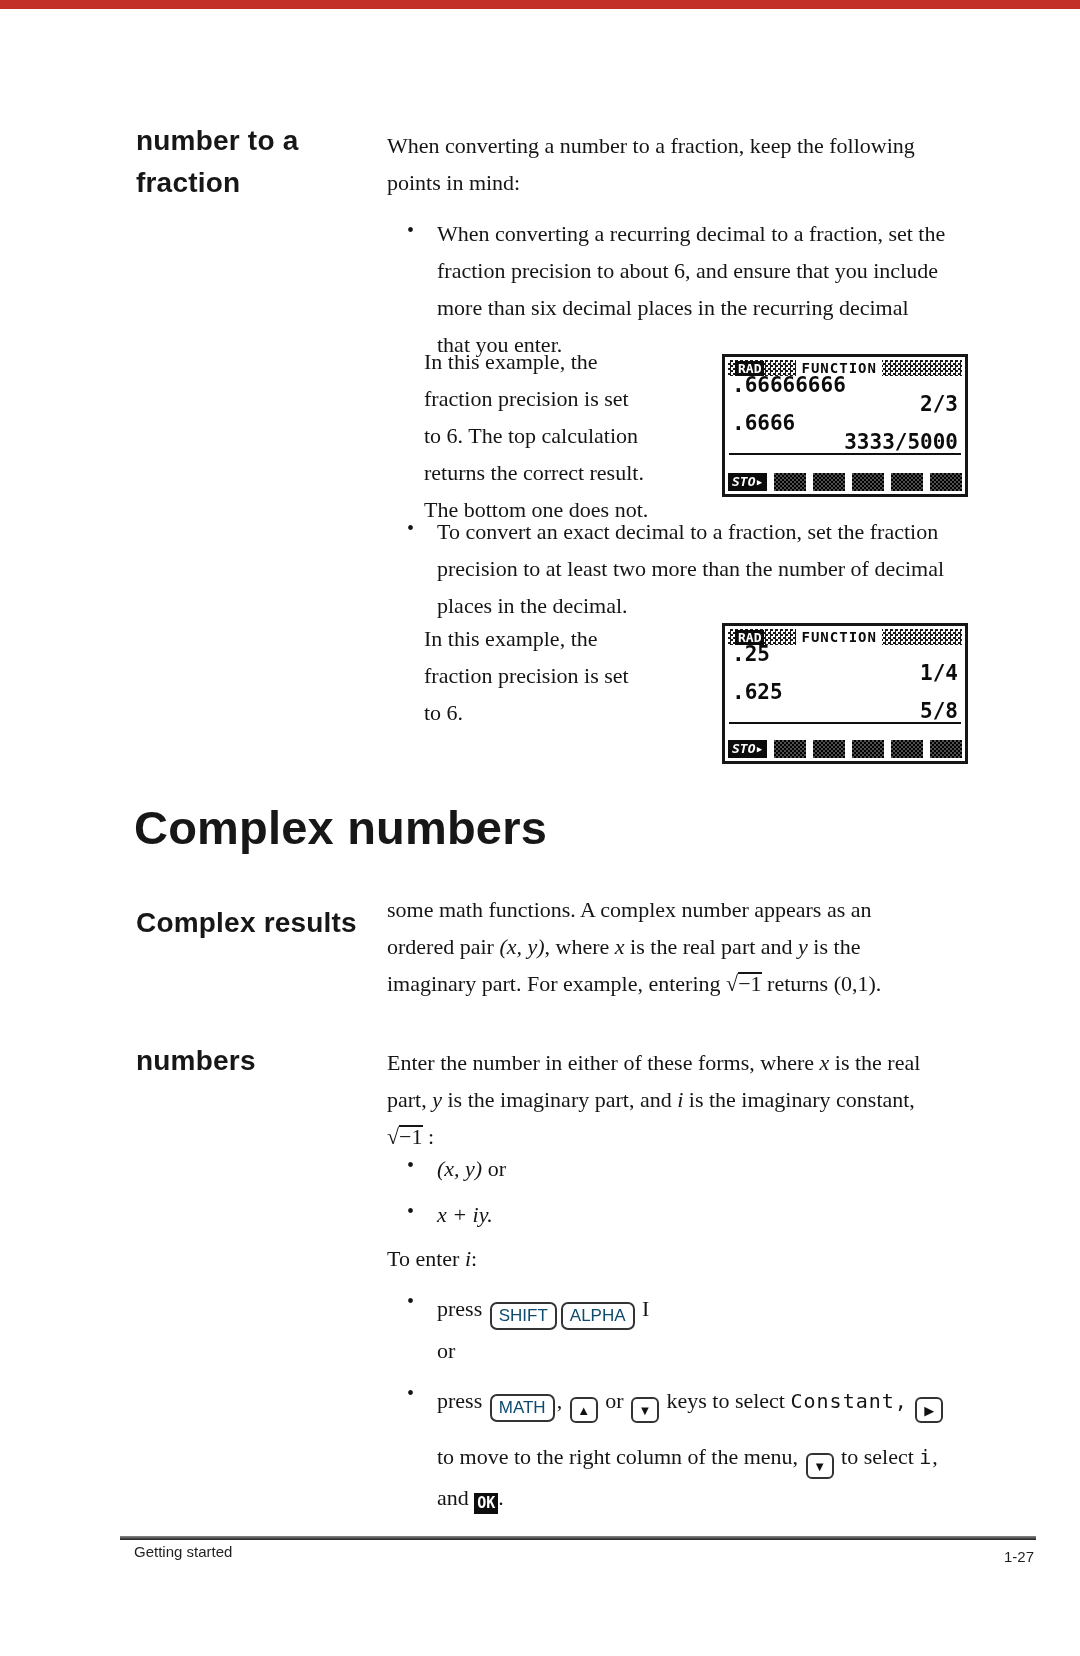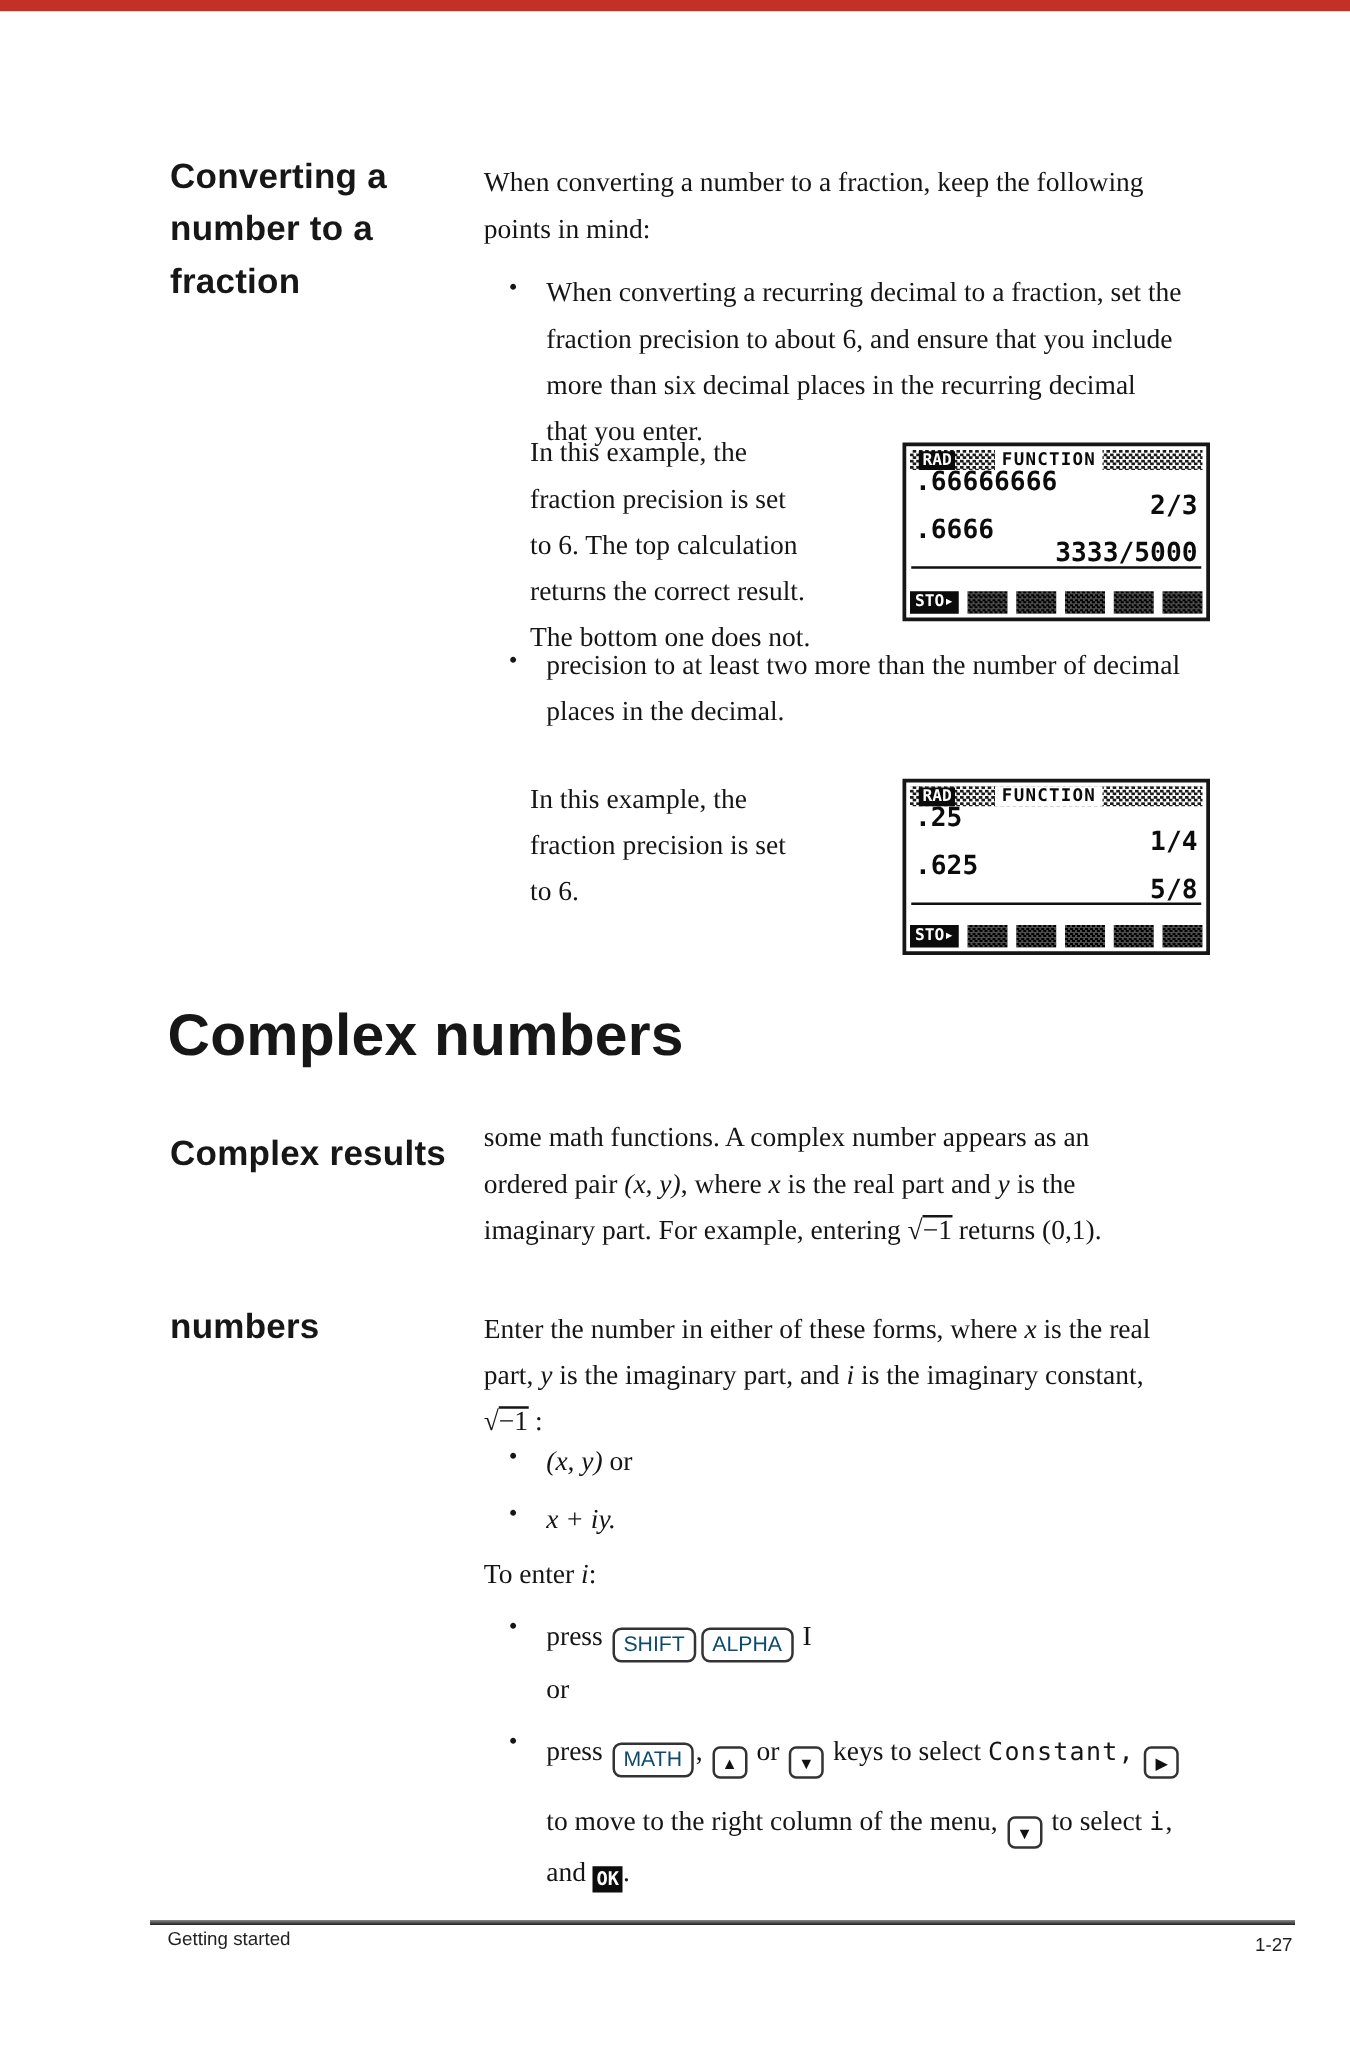--- a/index.html
+++ b/index.html
@@ -76,39 +76,38 @@
   .lcd-title {
     background:#fff; color:#0b0b0b; font-size:14px; line-height:16px;
     padding:0 5px; margin-left:32px; letter-spacing:1px;
   }
   .lcd-line {
     font-family:"DejaVu Sans Mono", monospace; font-weight:bold;
     font-size:21px; line-height:19px; height:19px; padding:0 7px; color:#0c0c0c;
   }
   .lcd-line.right { text-align:right; }
   .lcd-rule { border-top:2.5px solid #101010; margin:1px 4px 0 4px; }
-  .lcd-menu { margin:auto 3px 3px 3px; display:flex; gap:7px; height:18px; }
+  .lcd-menu { margin:auto 3px 3px 3px; display:flex; gap:7px; height:18px;font-style:italic; }
   .lcd-sto {
     background:#0b0b0b; color:#fff; font-family:"DejaVu Sans Mono", monospace;
     font-weight:bold; font-size:13px; line-height:18px; padding:0 4px; white-space:nowrap;
   }
   .lcd-box { flex:1; }
 
   
   .footer-rule { left:120px; top:1536px; width:916px; height:4px;
     background:linear-gradient(#8a8a8a, #1f1f1f); }
   .footer-t { font-family:"Liberation Sans", sans-serif; font-size:15px; color:#1f1f1f;margin-left:12px; }
 </style>
 </head>
 <body>
 
 <div class="abs top-edge"></div>
 
 <div class="abs side-h" style="left:136px; top:120px;">
-  <div class="line">Converting a</div>
   <div class="line">number to a</div>
   <div class="line">fraction</div>
 </div>
 
 <div class="abs body-t" style="left:387px; top:127px;">
   <div class="line">When converting a number to a fraction, keep the following</div>
   <div class="line">points in mind:</div>
 </div>
 
 <div class="abs body-t" style="left:437px; top:215px;">
@@ -142,20 +141,21 @@
     <span class="lcd-box checker-dark"></span>
     <span class="lcd-box checker-dark"></span>
     <span class="lcd-box checker-dark"></span>
     <span class="lcd-box checker-dark"></span>
     <span class="lcd-box checker-dark"></span>
   </div>
 </div>
 
 <div class="abs body-t" style="left:437px; top:513px;">
   <span class="dot">•</span>
+  <div class="line">To convert an exact decimal to a fraction, set the fraction</div>
   <div class="line">precision to at least two more than the number of decimal</div>
   <div class="line">places in the decimal.</div>
 </div>
 
 <div class="abs body-t" style="left:424px; top:620px;">
   <div class="line">In this example, the</div>
   <div class="line">fraction precision is set</div>
   <div class="line">to 6.</div>
 </div>
 

